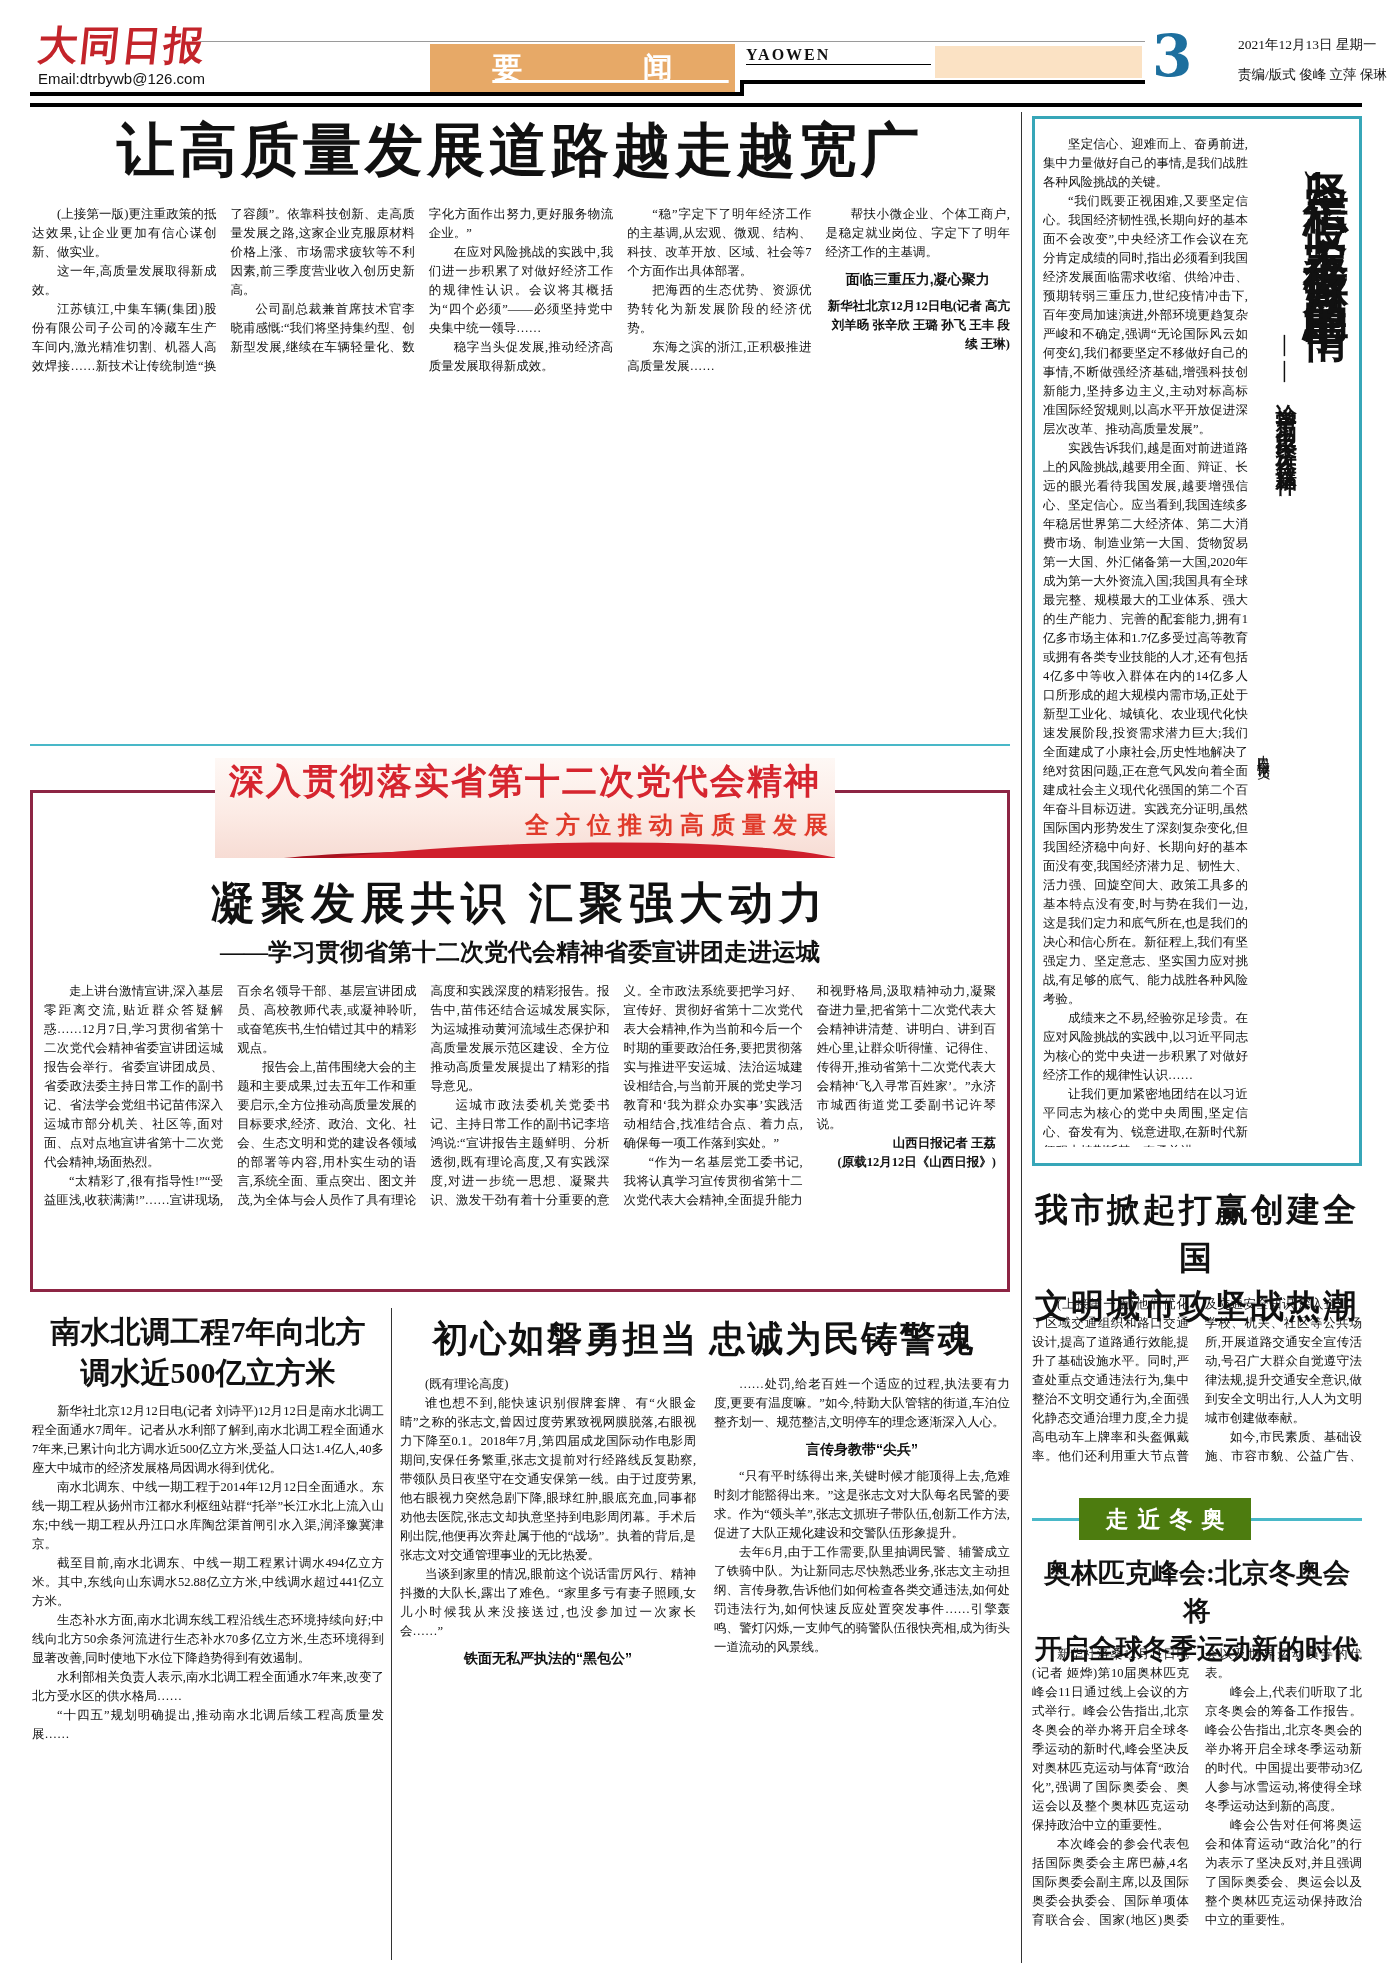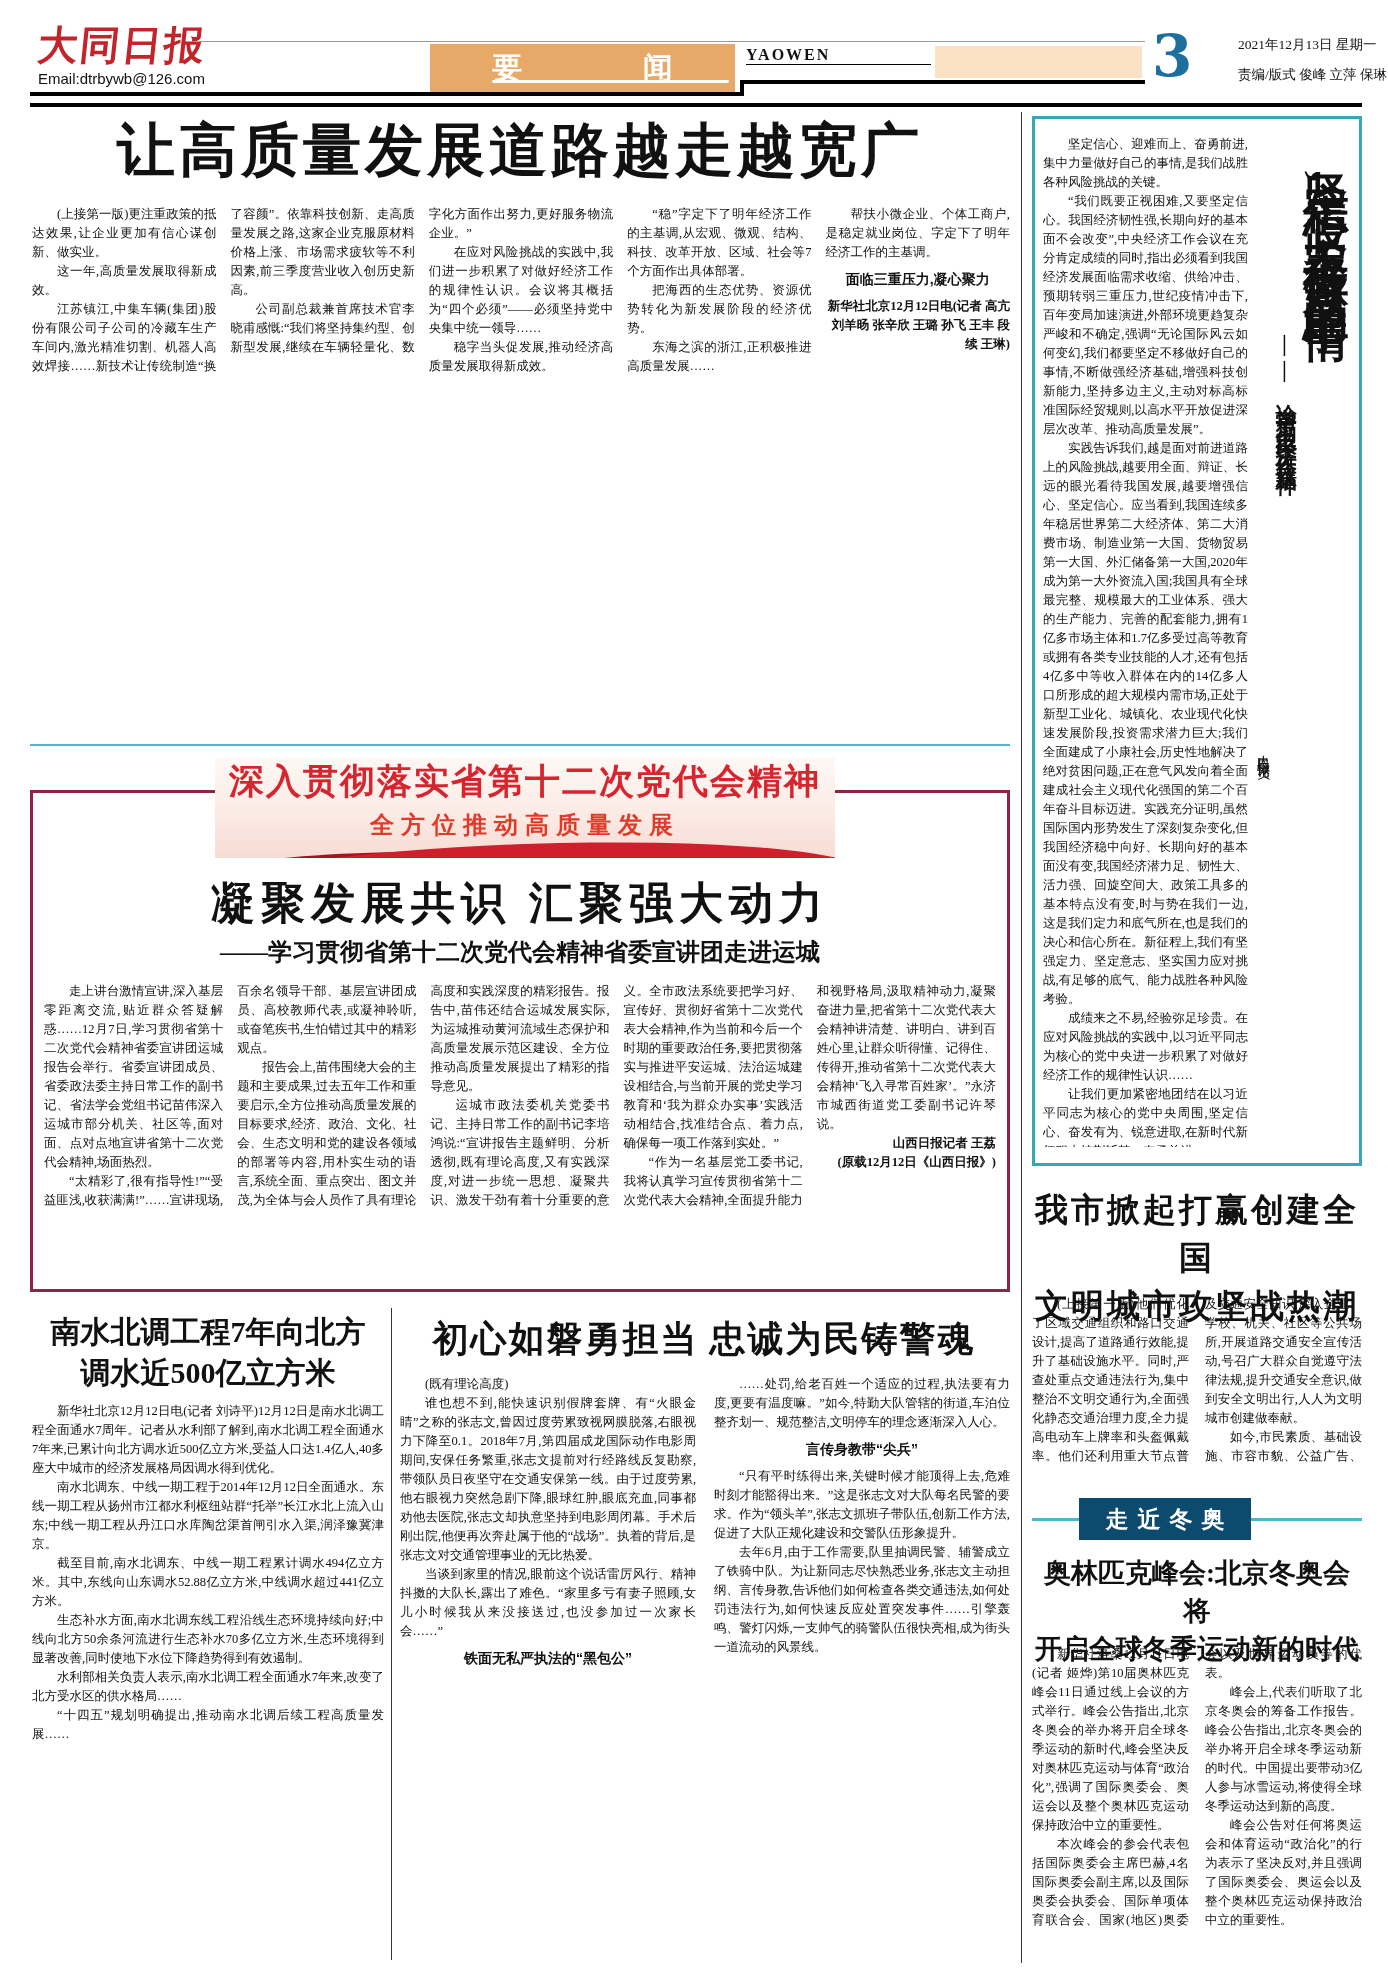--- a/index.html
+++ b/index.html
@@ -40,34 +40,34 @@
   .conf-vert{writing-mode:vertical-rl;margin-left:6px;}
   .conf-vert h2{margin:0;font-size:45px;font-weight:bold;letter-spacing:9px;line-height:1.15;}
   .conf-sub{font-size:21px;font-weight:bold;letter-spacing:5px;padding-top:200px;line-height:1.3;}
   .conf-byline{font-size:13px;padding-top:610px;letter-spacing:2px;}
   
   .cons-box{left:30px;top:790px;width:980px;height:502px;border:3px solid #8d2544;}
   .teal-line{border-top:2.5px solid #49b8c8;}
   .banner{left:215px;top:758px;width:620px;height:100px;overflow:hidden;text-align:center;
           background:linear-gradient(180deg,#fef8f5 0%,#fcebe5 55%,#f7dcd4 100%);}
   .banner-l1{font-weight:bold;font-size:35px;color:#d6252f;letter-spacing:2px;}
-  .banner-l2{margin-top:4px;font-weight:bold;font-size:24px;color:#e03a2a;letter-spacing:7px;}
+  .banner-l2{margin-top:4px;font-weight:bold;font-size:24px;color:#e03a2a;letter-spacing:7px;text-align:right;}
   .wave1{position:absolute;left:-6%;bottom:-30px;width:112%;height:44px;background:#cf1f2c;
          border-radius:50% 50% 0 0 / 100% 100% 0 0;transform:rotate(-2deg);}
   .wave2{position:absolute;left:-4%;bottom:-34px;width:110%;height:40px;background:#a8121f;
          border-radius:50% 50% 0 0 / 100% 100% 0 0;transform:rotate(1.5deg);}
   .cons-hl{left:40px;top:874px;width:960px;font-size:44px;font-weight:bold;letter-spacing:6px;}
   .cons-sub{left:40px;top:936px;width:960px;font-size:24px;font-weight:bold;}
   
   .water-hl{left:30px;top:1312px;width:356px;font-size:30px;font-weight:bold;line-height:1.35;}
   
   .police-hl{left:398px;top:1315px;width:612px;font-size:36px;font-weight:bold;letter-spacing:2px;}
   
   .civ-hl{left:1032px;top:1186px;width:330px;font-size:33px;font-weight:bold;line-height:1.45;letter-spacing:3px;}
-  .badge{left:1079px;top:1498px;width:172px;height:42px;background:#0c4a6e;color:#fff;
+  .badge{left:1079px;top:1498px;width:172px;height:42px;background:#4d7c0f;color:#fff;
          display:flex;align-items:center;justify-content:center;font-weight:bold;font-size:23px;
          letter-spacing:9px;text-indent:9px;z-index:2;}
   .oly-hl{left:1032px;top:1555px;width:330px;font-size:27px;font-weight:bold;line-height:1.4;}
   .vrule{border-left:1.5px solid #333;}
 </style>
 </head>
 <body>
 
 <div class="page">
 

